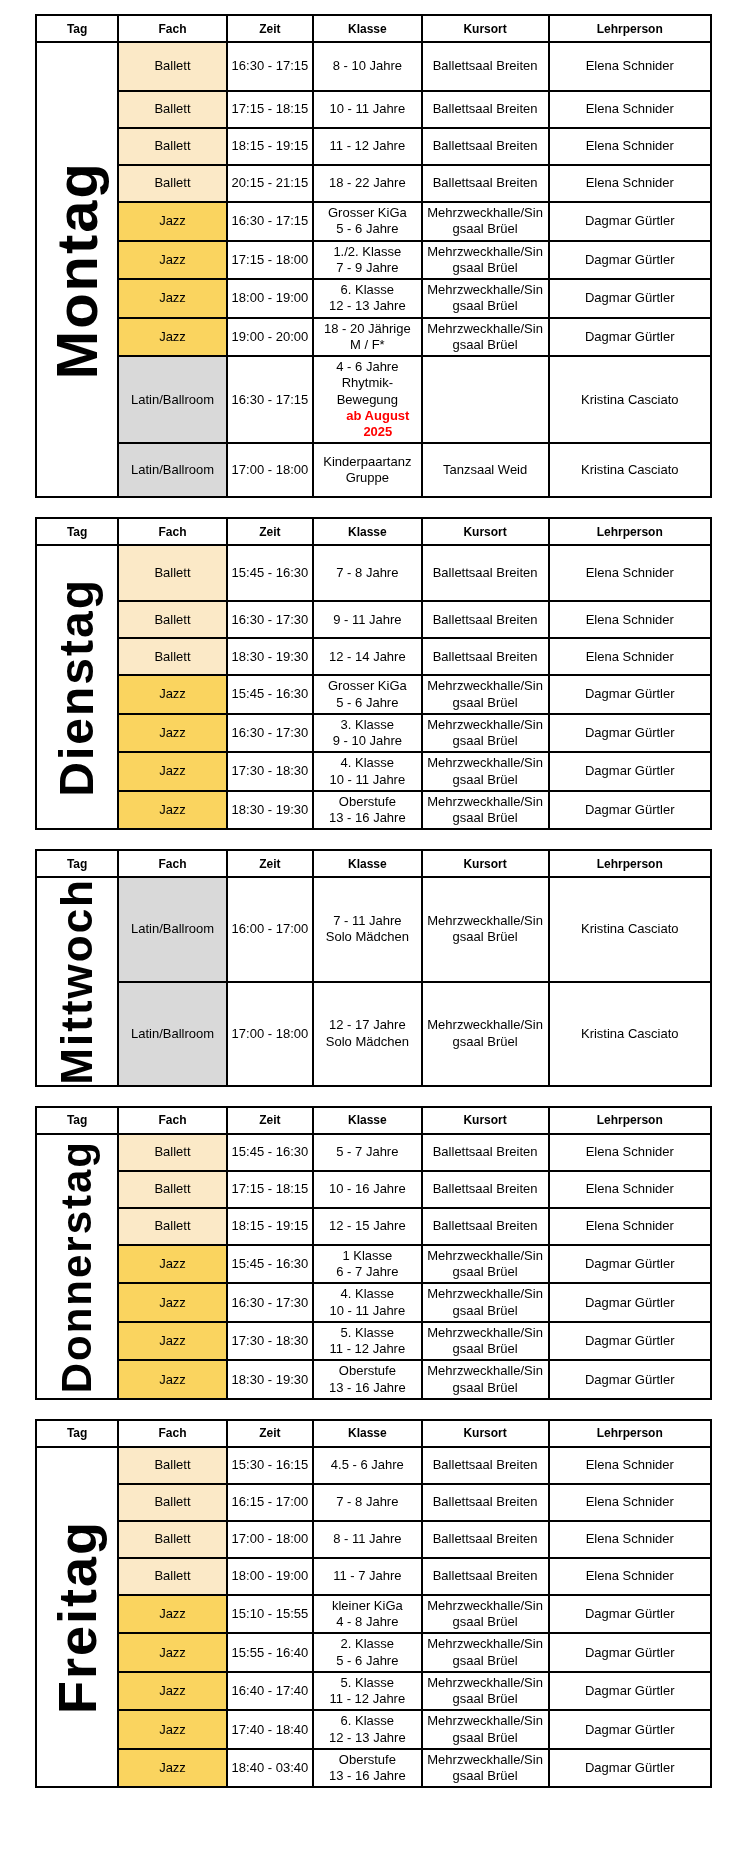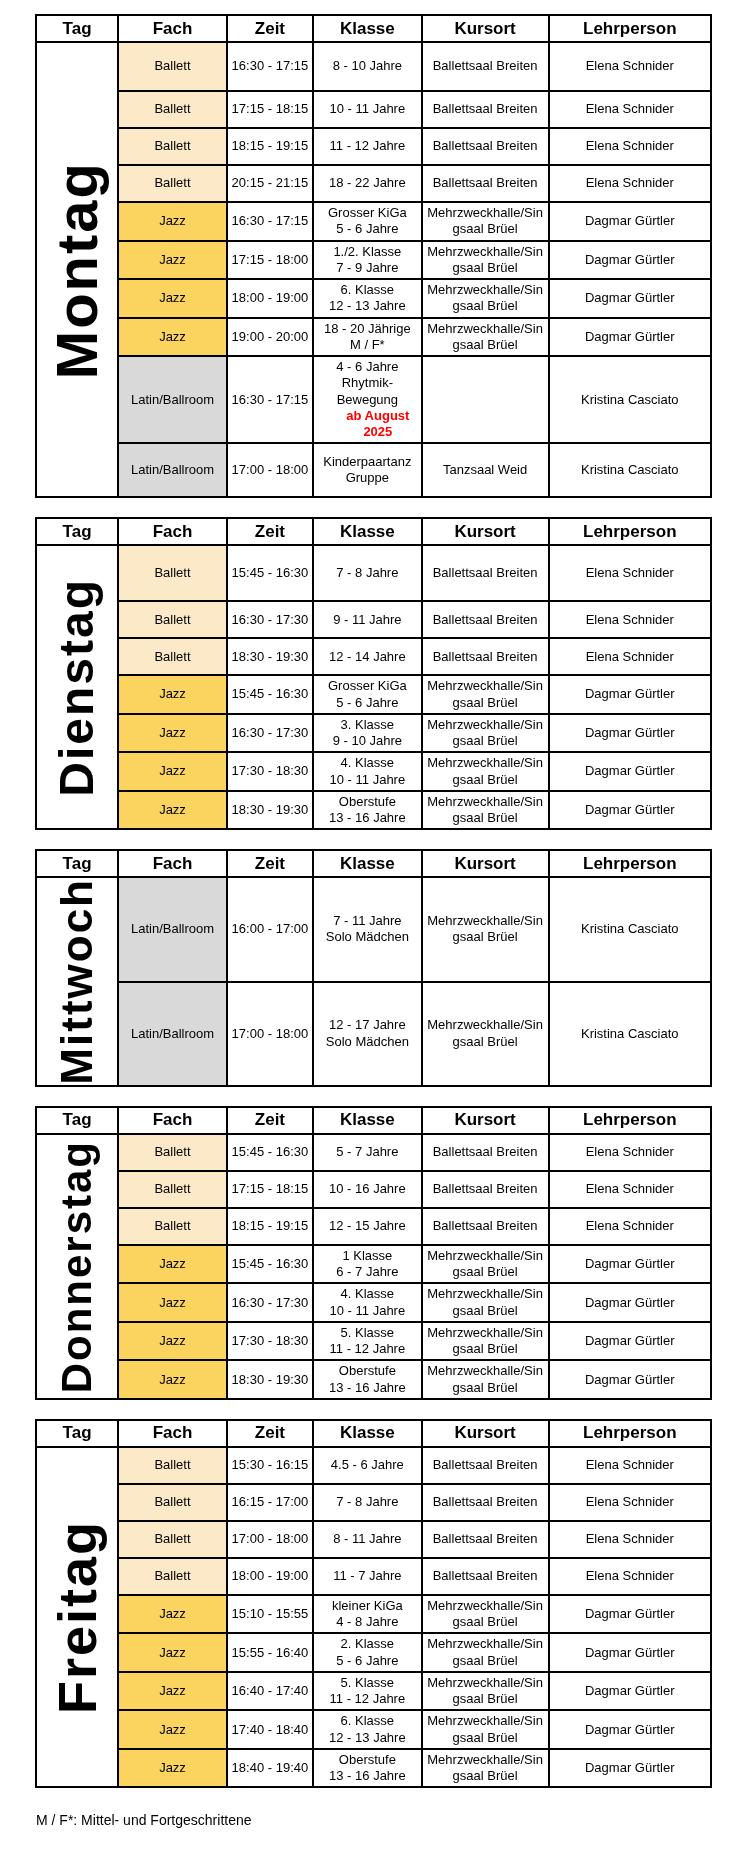--- a/index.html
+++ b/index.html
@@ -24,21 +24,21 @@
   col.c-fach       { width: 107px; }
   col.c-zeit       { width: 85px;  }
   col.c-klasse     { width: 107px; }
   col.c-kursort    { width: 125px; }
   col.c-lehrperson { width: 160px; }
 
   th, td { border: 2px solid #000000; }
 
   thead tr { height: 27px; }
   th {
-    font-size: 17px;
+    font-size: 12px;
     font-weight: bold;
     text-align: center;
     vertical-align: middle;
     padding: 1px 2px;
     background: #ffffff;
   }
 
   tbody tr { height: 37px; }
   td {
     font-size: 13px;
@@ -464,26 +464,25 @@
           <tr>
             <td class="cell-fach" style="background: rgb(250, 212, 95);">Jazz</td>
             <td class="cell-zeit">17:40 - 18:40</td>
             <td class="cell-klasse"><span>6. Klasse
 12 - 13 Jahre</span></td>
             <td class="cell-kursort">Mehrzweckhalle/Singsaal Brüel</td>
             <td class="cell-lehrperson">Dagmar Gürtler</td>
           </tr>
           <tr>
             <td class="cell-fach" style="background: rgb(250, 212, 95);">Jazz</td>
-            <td class="cell-zeit">18:40 - 19:40</td>
+            <td class="cell-zeit">18:40 - 03:40</td>
             <td class="cell-klasse"><span>Oberstufe
 13 - 16 Jahre</span></td>
             <td class="cell-kursort">Mehrzweckhalle/Singsaal Brüel</td>
             <td class="cell-lehrperson">Dagmar Gürtler</td>
           </tr>
         </tbody>
   </table>
 </div>
 
   <div class="footnotes">
-    <div>M / F*: Mittel- und Fortgeschrittene</div>
   </div>
 </div>
 
 </body></html>

